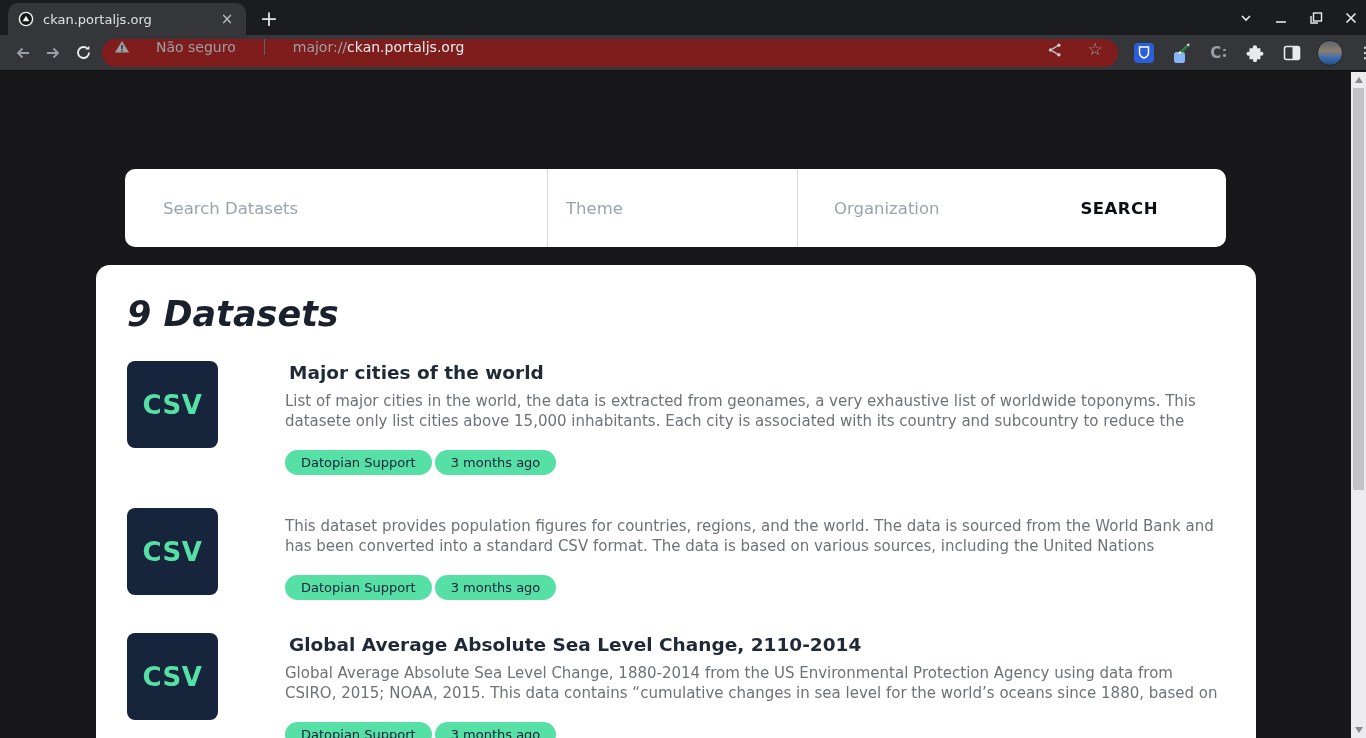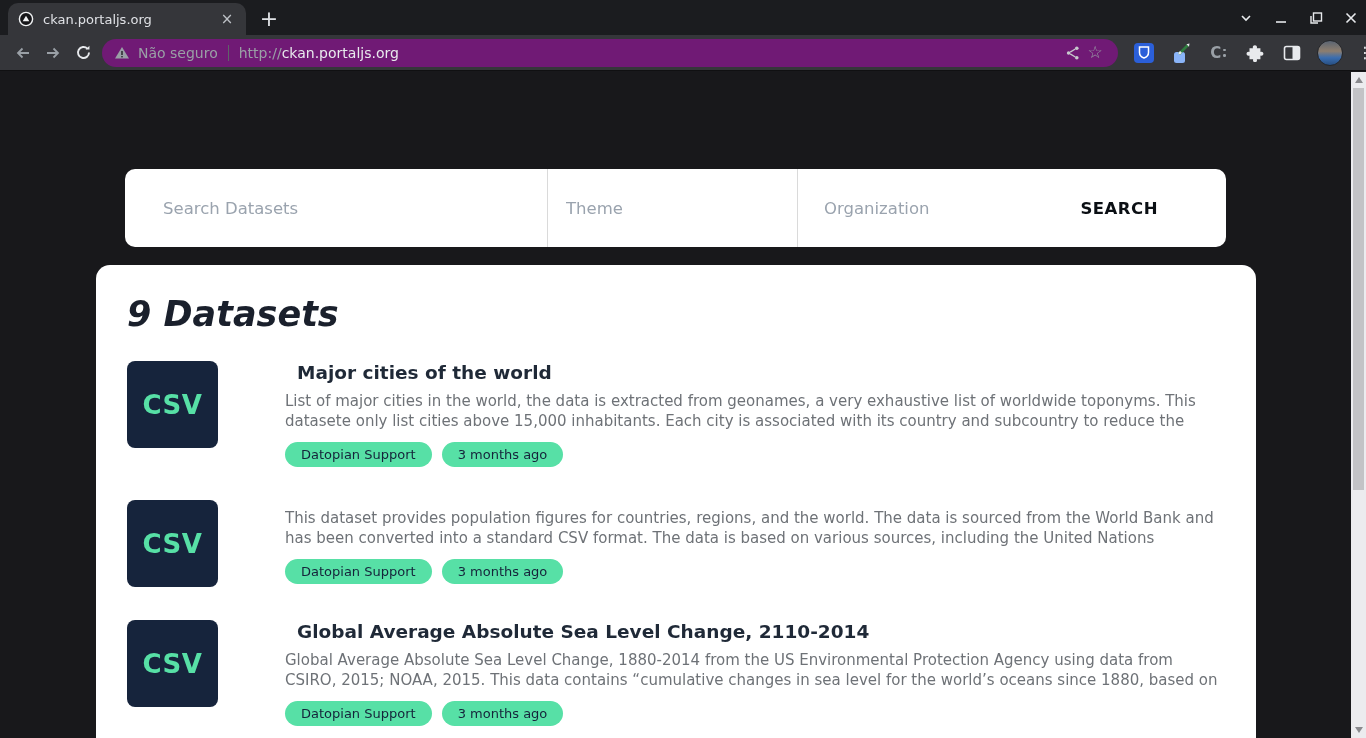--- a/index.html
+++ b/index.html
@@ -37,22 +37,22 @@
   .winbtn { width:14px; height:14px; display:flex; align-items:center; justify-content:center; cursor:pointer; }
 
   .toolbar {
     position:absolute; top:35px; left:0; width:1366px; height:36px;
     background:#35363a; display:flex; align-items:center; padding:0 8px;
     border-bottom:1px solid #101012;
   }
   .navbtn { width:30px; height:30px; display:flex; align-items:center; justify-content:center; cursor:pointer; flex:none; }
   .addressbar {
     margin-left:4px; width:1016px; height:28px; border-radius:14px;
-    background:#701a75; display:flex; align-items:center; padding:0 12px;
-    color:#9aa0a6; font-size:14px; flex:none;
+    background:#7f1d1d; display:flex; padding:0 12px;
+    color:#9aa0a6; font-size:14px; flex:none;gap:18px;
   }
   .addr-sep { width:1px; height:16px; background:#5f6368; margin:0 10px; }
   .url-host { color:#e8eaed; }
   .addr-spacer { flex:1; }
   .addr-icon { width:22px; height:22px; display:flex; align-items:center; justify-content:center; cursor:pointer; }
   .star-glyph { font-size:17px; color:#9aa0a6; line-height:1; }
 
   .ext-area { display:flex; align-items:center; gap:13px; margin-left:14px; }
   .ext-btn { width:24px; height:24px; display:flex; align-items:center; justify-content:center; cursor:pointer; position:relative; }
   .bw-badge { width:20px; height:20px; border-radius:4px; background:#2b5fd9; display:flex; align-items:center; justify-content:center; }
@@ -80,21 +80,21 @@
   .sb-up { top:5px; border-left:4px solid transparent; border-right:4px solid transparent; border-bottom:6px solid #8a8a8e; }
   .sb-down { bottom:5px; border-left:4px solid transparent; border-right:4px solid transparent; border-top:6px solid #8a8a8e; }
 
   .search-card {
     position:absolute; left:125px; top:97px; width:1101px; height:78px;
     background:#ffffff; border-radius:10px; display:flex; align-items:stretch;
   }
   .sfield { display:flex; align-items:center; }
   .sfield.f1 { width:422px; padding-left:36px; }
   .sfield.f2 { width:250px; padding-left:16px; border-left:1px solid #dadada; }
-  .sfield.f3 { flex:1; padding-left:24px; border-left:1px solid #dadada; }
+  .sfield.f3 { flex:1; padding-left:34px; border-left:1px solid #dadada; }
   .sfield input {
     width:100%; border:none; outline:none; background:transparent;
     font-size:16.5px; color:#374151; font-family:inherit;
   }
   .sfield input::placeholder { color:#9aa3ae; opacity:1; }
   .search-btn {
     display:flex; align-items:center; padding:0 68px 0 10px;
     background:none; border:none; cursor:pointer; font-family:inherit;
     font-size:16.5px; font-weight:700; letter-spacing:0.5px; color:#0b0f14;text-align:center;
   }
@@ -107,26 +107,26 @@
   .results-heading {
     margin:0 0 25px 0; font-size:35px; line-height:44px; font-weight:700; color:#1a202c;font-style:italic;
   }
   .ds-item { display:flex; margin-bottom:33px; }
   .fmt-box {
     width:91px; height:87px; border-radius:8px; background:#16243c;
     color:#57e0a6; display:flex; align-items:center; justify-content:center;
     font-size:26px; font-weight:700; letter-spacing:0.5px; flex:none; cursor:pointer;
   }
   .ds-body { margin-left:67px; min-width:0; }
-  .ds-title { margin:1px 0 0 12px; font-size:18.5px; font-weight:700; color:#1f2937; cursor:pointer; }
+  .ds-title { margin:1px 0 0 4px; font-size:18.5px; font-weight:700; color:#1f2937; cursor:pointer; }
   .ds-desc {
     margin-top:8px; max-width:938px; font-size:15px; line-height:20px; color:#6e7277;
     max-height:40px; overflow:hidden;
   }
-  .ds-badges { display:flex; gap:10px; margin-top:11px; }
+  .ds-badges { display:flex; gap:3px; margin-top:19px; }
   .badge {
     background:#57e0a6; color:#15233a; font-size:13px; line-height:17px;
     padding:4px 16px; border-radius:13px; white-space:nowrap;
   }
 </style>
 </head>
 <body>
 
 <div class="tabstrip">
   <div class="tab">
@@ -185,21 +185,21 @@
   <div class="addressbar">
     <span style="display:flex;margin-right:8px">
       <svg width="16" height="16" viewBox="0 0 16 16">
         <path d="M8 2 L15 13.5 H1 Z" fill="#9aa0a6"></path>
         <rect x="7.3" y="6" width="1.4" height="4" fill="#202124"></rect>
         <rect x="7.3" y="11" width="1.4" height="1.4" fill="#202124"></rect>
       </svg>
     </span>
     <span>Não seguro</span>
     <span class="addr-sep"></span>
-    <span><span>http://</span><span class="url-host">ckan.portaljs.org</span></span>
+    <span><span>major://</span><span class="url-host">ckan.portaljs.org</span></span>
     <span class="addr-spacer"></span>
     <span class="addr-icon">
       <svg width="16" height="16" viewBox="0 0 16 16">
         <circle cx="11.8" cy="3.2" r="1.8" fill="#c7cacd"></circle>
         <circle cx="3.6" cy="8" r="1.8" fill="#c7cacd"></circle>
         <circle cx="11.8" cy="12.8" r="1.8" fill="#c7cacd"></circle>
         <path d="M5.2 7.1 L10.3 4 M5.2 8.9 L10.3 12" stroke="#c7cacd" stroke-width="1.3"></path>
       </svg>
     </span>
     <span class="addr-icon">

